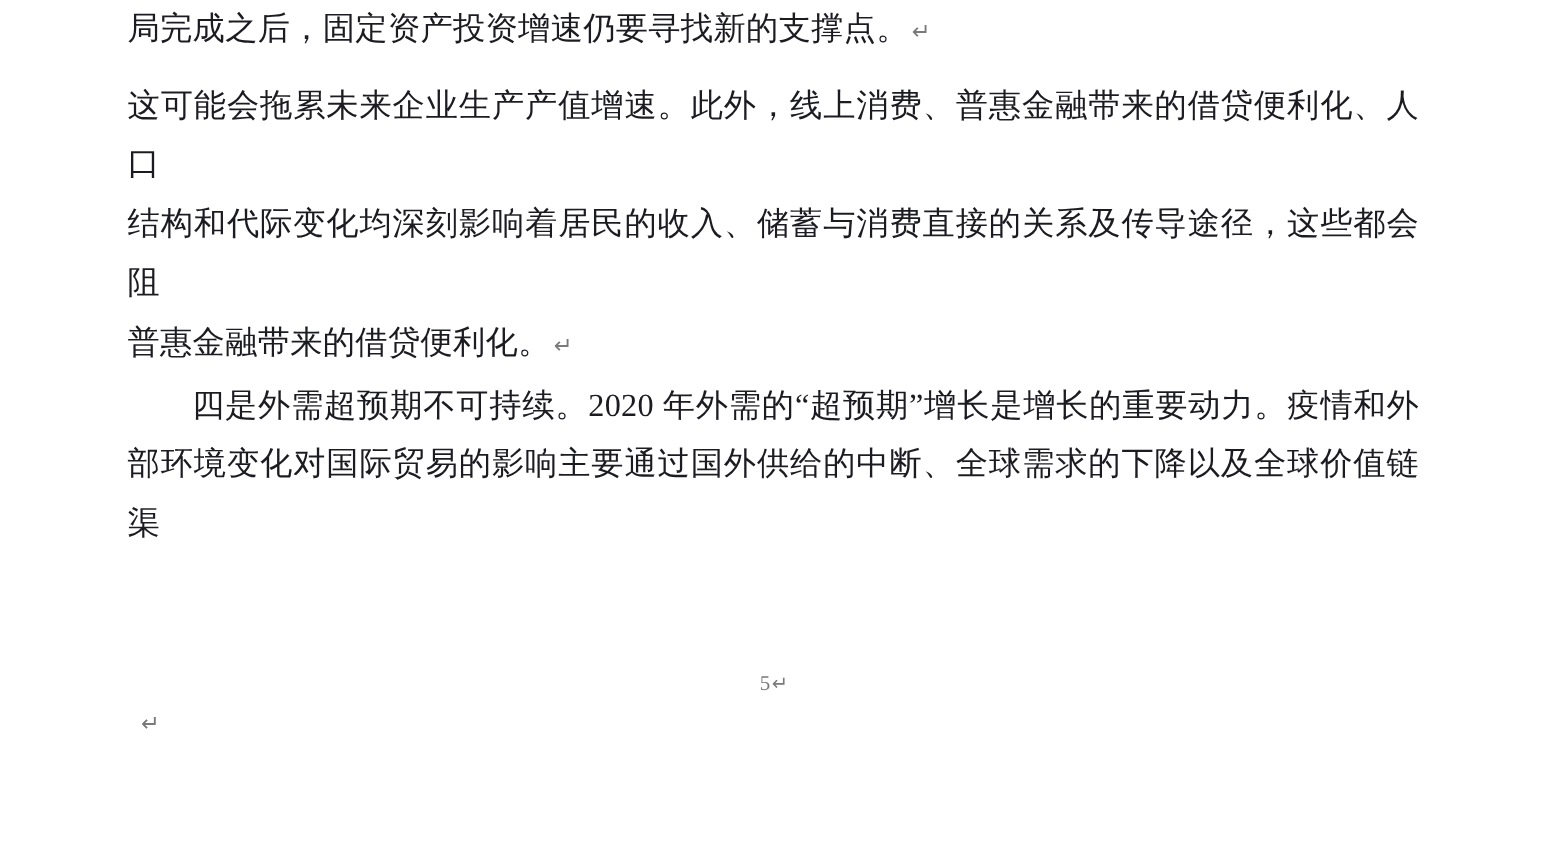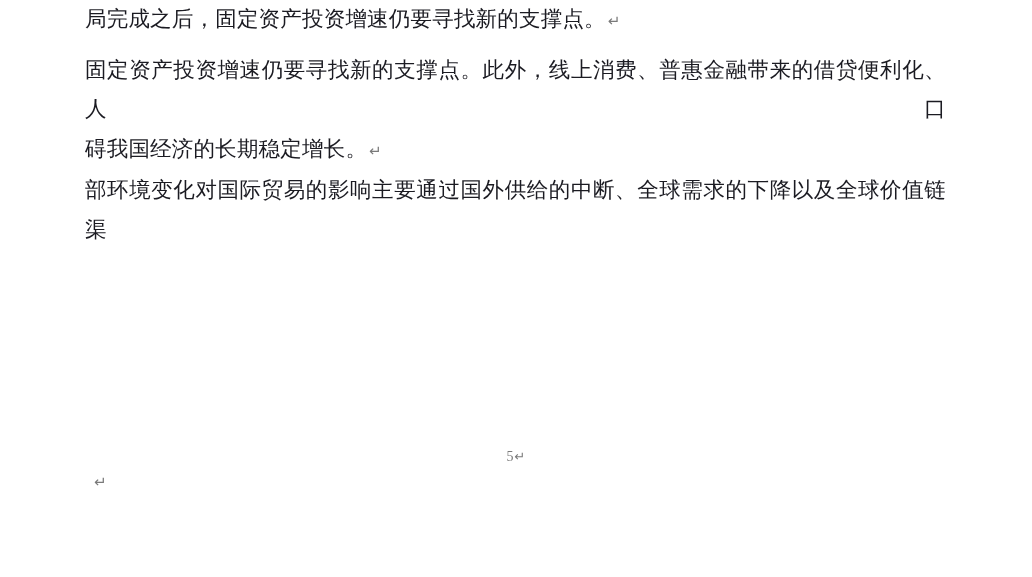--- a/index.html
+++ b/index.html
@@ -64,25 +64,27 @@
 
 <div class="page">
 
   <div class="textcol">
 
     <div class="para-a">
       <div class="ln"><span>局完成之后，固定资产投资增速仍要寻找新的支撑点。</span><span class="pmark">↵</span></div>
     </div>
 
     <div class="para-b">
-      <div class="ln just">固定资产投资增速仍要寻找新的支撑点。此外，线上消费、普惠金融带来的借贷便利化、人口</div>
-      <div class="ln"><span>碍我国经济的长期稳定增长。</span><span class="pmark">↵</span></div>
+      <div class="ln just">这可能会拖累未来企业生产产值增速。此外，线上消费、普惠金融带来的借贷便利化、人口</div>
+      <div class="ln just">结构和代际变化均深刻影响着居民的收入、储蓄与消费直接的关系及传导途径，这些都会阻</div>
+      <div class="ln"><span>普惠金融带来的借贷便利化。</span><span class="pmark">↵</span></div>
     </div>
 
     <div class="para-c">
+      <div class="ln just ind">四是外需超预期不可持续。2020 年外需的“超预期”增长是增长的重要动力。疫情和外</div>
       <div class="ln just">部环境变化对国际贸易的影响主要通过国外供给的中断、全球需求的下降以及全球价值链渠</div>
 
     </div>
 
   </div>
 
   <div class="page-number"><span>5</span><span class="pmark">↵</span></div>
 
   <div class="bottom-mark">↵</div>
 

